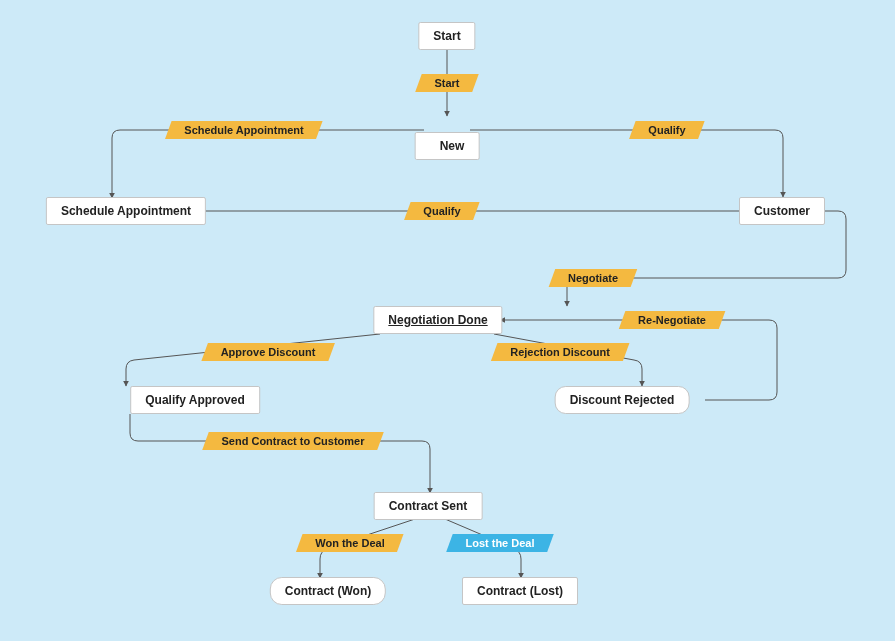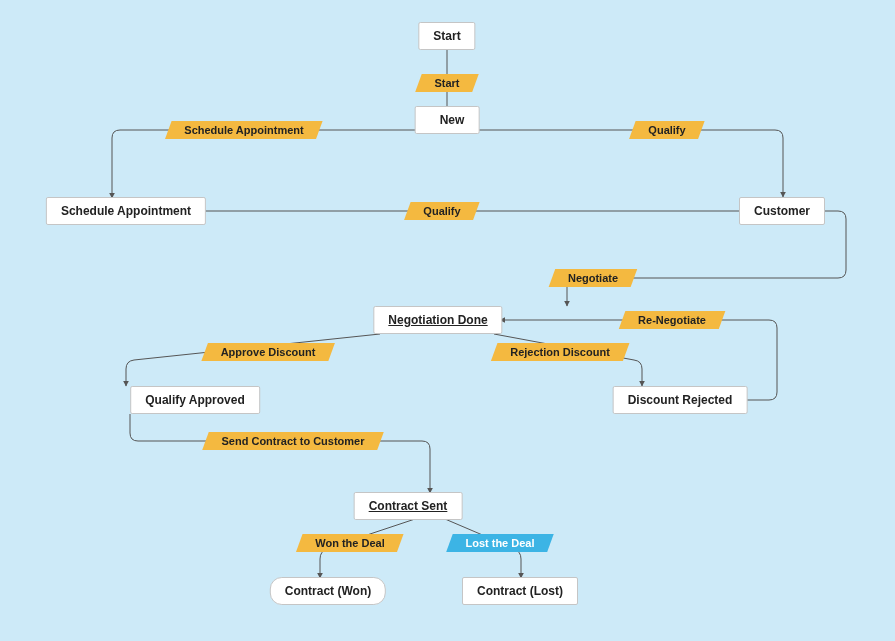--- a/index.html
+++ b/index.html
@@ -80,27 +80,27 @@
 
     <path d="M 130 414 L 130 433 Q 130 441 138 441 L 422 441 Q 430 441 430 449 L 430 493" marker-end="url(#arrow)"></path>
 
     <path d="M 415 519 L 328 548 Q 320 551 320 559 L 320 578" marker-end="url(#arrow)"></path>
 
     <path d="M 445 519 L 513 548 Q 521 551 521 559 L 521 578" marker-end="url(#arrow)"></path>
   </g>
 </svg>
 
 <div class="node" style="left:447px; top:36px;"><span>Start</span></div>
-<div class="node" style="left:447px; top:120px;padding-left:24px;"><span>New</span></div>
+<div class="node" style="left:447px; top:146px;padding-left:24px;"><span>New</span></div>
 <div class="node" style="left:126px; top:211px;"><span>Schedule Appointment</span></div>
 <div class="node" style="left:782px; top:211px;"><span>Customer</span></div>
 <div class="node" style="left:438px; top:320px;text-decoration:underline;"><span>Negotiation Done</span></div>
 <div class="node" style="left:195px; top:400px;"><span>Qualify Approved</span></div>
-<div class="node" style="left:680px; top:400px;"><span>Discount Rejected</span></div>
-<div class="node" style="left:408px; top:506px;text-decoration:underline;"><span>Contract Sent</span></div>
+<div class="node" style="left:622px; top:400px;border-radius:11px;"><span>Discount Rejected</span></div>
+<div class="node" style="left:428px; top:506px;"><span>Contract Sent</span></div>
 <div class="node" style="left:328px; top:591px;border-radius:12px;"><span>Contract (Won)</span></div>
 <div class="node" style="left:520px; top:591px;"><span>Contract (Lost)</span></div>
 
 <div class="action" style="left:447px; top:83px;"><span>Start</span></div>
 <div class="action" style="left:244px; top:130px;"><span>Schedule Appointment</span></div>
 <div class="action" style="left:667px; top:130px;"><span>Qualify</span></div>
 <div class="action" style="left:442px; top:211px;"><span>Qualify</span></div>
 <div class="action" style="left:593px; top:278px;"><span>Negotiate</span></div>
 <div class="action" style="left:672px; top:320px;"><span>Re-Negotiate</span></div>
 <div class="action" style="left:268px; top:352px;"><span>Approve Discount</span></div>

